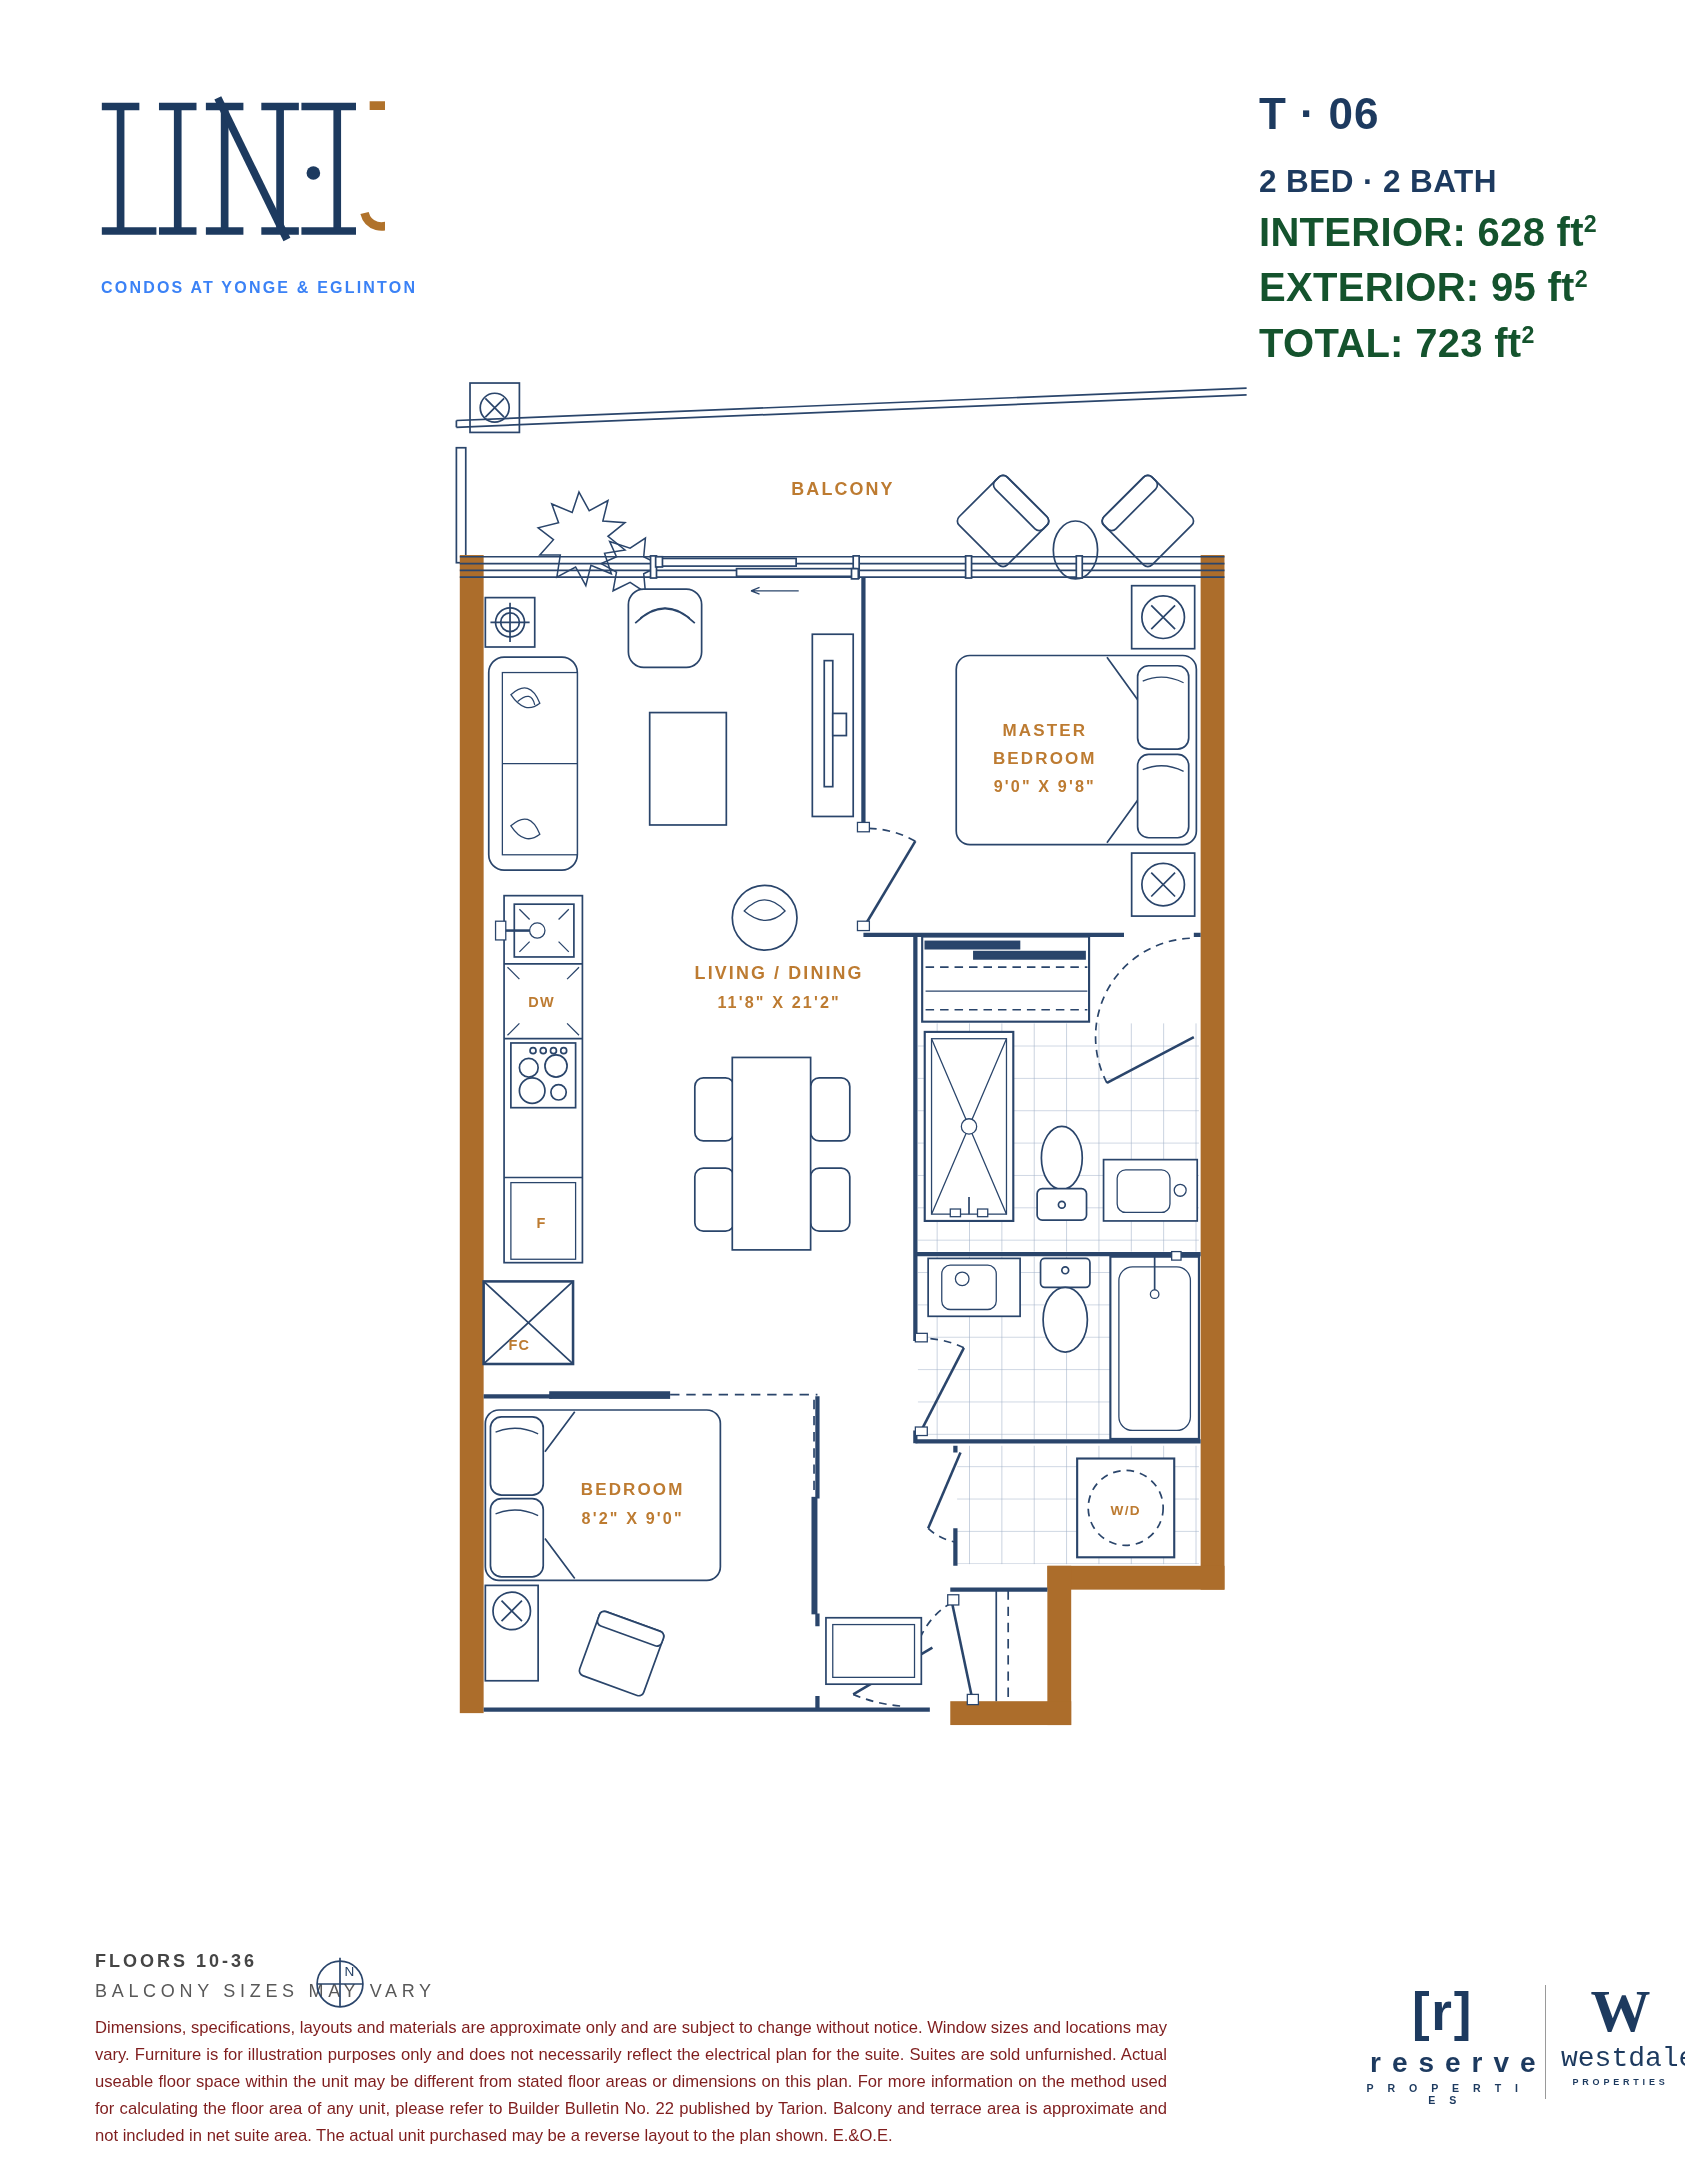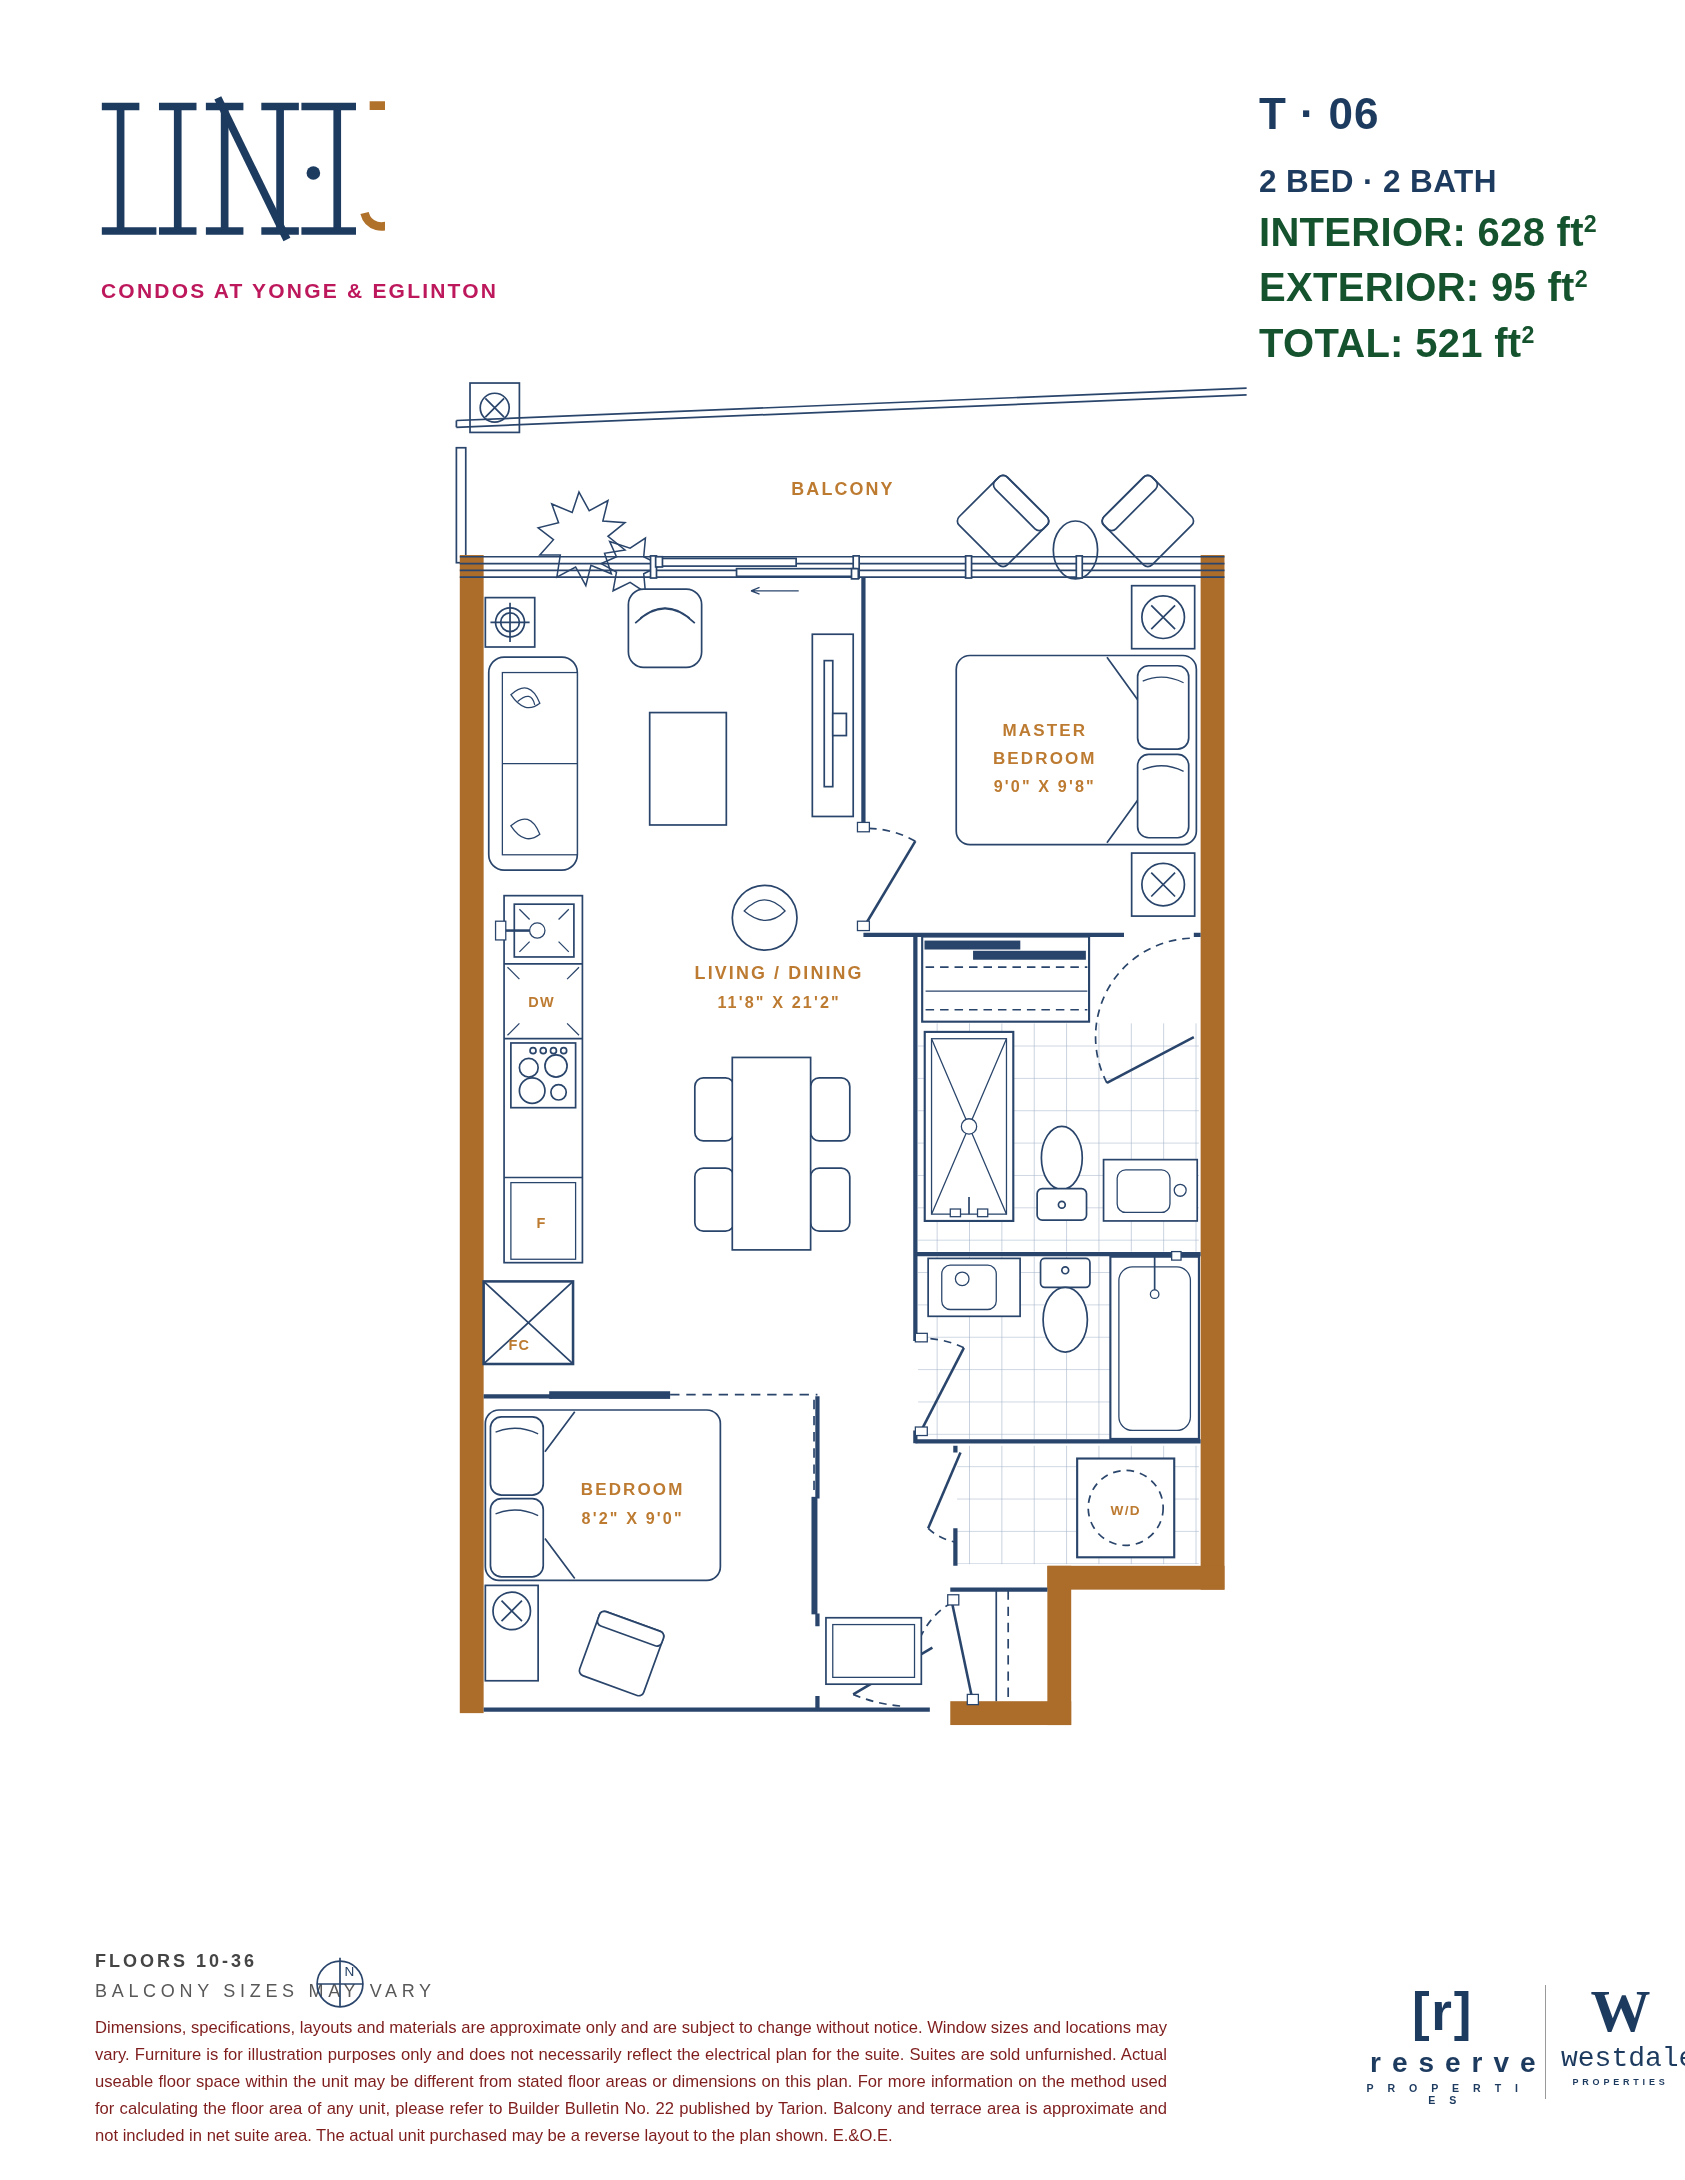--- a/index.html
+++ b/index.html
@@ -1,21 +1,21 @@
 <!DOCTYPE html>
 <html style="font-size:13.6px"><head>
 <meta charset="utf-8">
 <style>
   html,body{margin:0;padding:0;background:#fff;}
   .page{position:relative;width:1686px;height:2181px;background:#ffffff;overflow:hidden;
         font-family:"Liberation Sans",sans-serif;}
   
   .logo-wrap{position:absolute;left:95px;top:75px;width:290px;height:196px;}
-  .tagline{position:absolute;left:101px;top:279px;font-size:21px;font-weight:bold;
-           letter-spacing:2.2px;color:#be185d;}
+  .tagline{position:absolute;left:101px;top:279px;font-size:16px;font-weight:bold;
+           letter-spacing:2.2px;color:#3b82f6;}
   .unit-info{position:absolute;left:1259px;top:89px;color:#1d3a5f;}
   .unit-number{font-size:44px;font-weight:bold;letter-spacing:0.9px;}
   .unit-config{font-size:31.5px;font-weight:bold;margin-top:24px;letter-spacing:0.4px;}
   .unit-stat{font-size:40px;font-weight:bold;color:#14532d;margin-top:10.2px;letter-spacing:0.3px;}
   .unit-stat sup{font-size:58%;}
   
   .plan-wrap{position:absolute;left:451px;top:366px;width:801px;height:1388px;}
   svg text.lbl{fill:#BD7B31;font-family:"Liberation Sans",sans-serif;font-weight:bold;
                letter-spacing:2.5px;text-anchor:middle;}
   svg text.appl{fill:#BD7B31;font-family:"Liberation Sans",sans-serif;font-weight:bold;
@@ -72,21 +72,21 @@
       </g>
     </svg>
   </div>
   <div class="tagline">CONDOS AT YONGE &amp; EGLINTON</div>
 
   <div class="unit-info">
     <div class="unit-number">T · 06</div>
     <div class="unit-config">2 BED · 2 BATH</div>
     <div class="unit-stat"><span>INTERIOR: 628 ft</span><sup>2</sup></div>
     <div class="unit-stat"><span>EXTERIOR: 95 ft</span><sup>2</sup></div>
-    <div class="unit-stat"><span>TOTAL: 521 ft</span><sup>2</sup></div>
+    <div class="unit-stat"><span>TOTAL: 723 ft</span><sup>2</sup></div>
   </div>
 
   <div class="plan-wrap">
   <svg width="801" height="1388" viewBox="0 0 940 1630">
     <defs>
       <pattern id="tiles" width="38" height="38" patternUnits="userSpaceOnUse">
         <path d="M38 0 H0 V38" fill="none" stroke="#9FB0C7" stroke-width="1.3"></path>
       </pattern>
     </defs>
 

